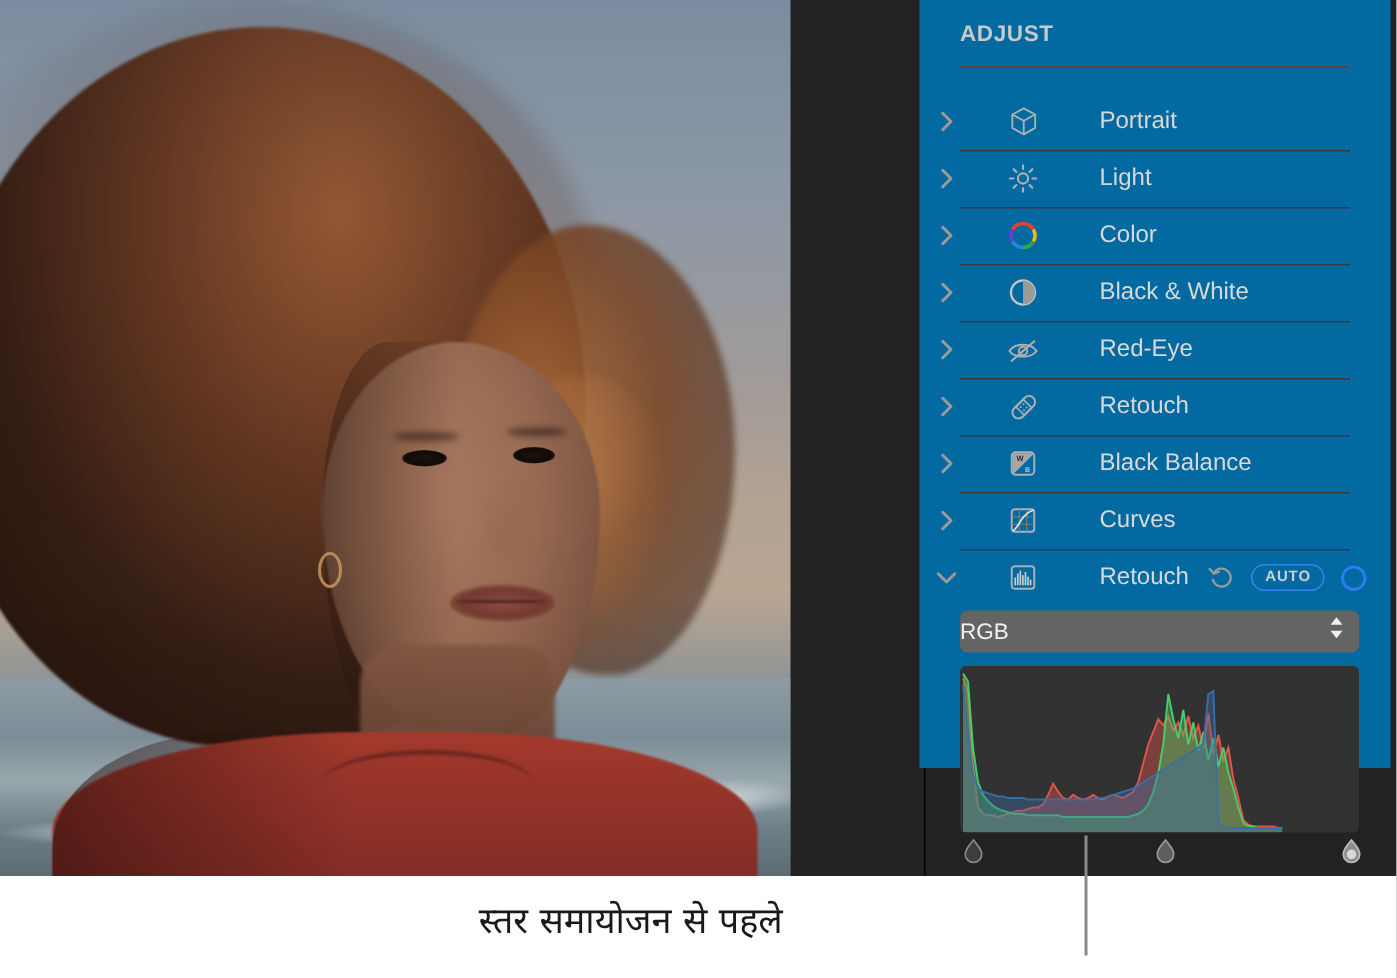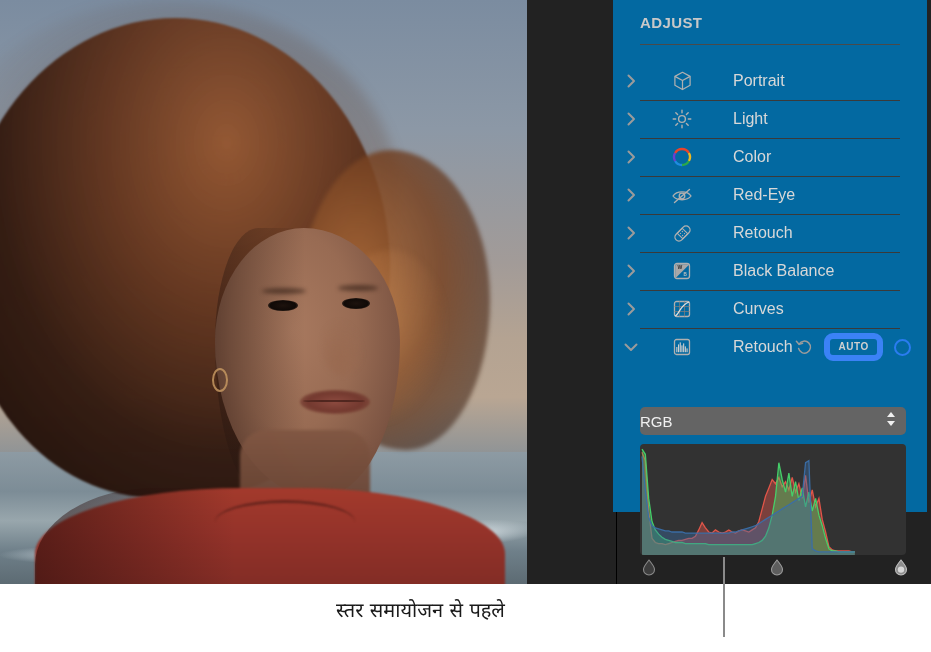--- a/index.html
+++ b/index.html
@@ -180,21 +180,21 @@
   }
   .row-label {
     margin-left: 10px; font-size: 16px; color: #d8d8d8; white-space: nowrap;
   }
   .row-tools {
     position: absolute; right: 16px; top: 0; height: 38px;
     display: flex; align-items: center; gap: 11px;
   }
   .reset-btn { width: 18px; height: 18px; color: #9b9b9b; cursor: pointer; }
   .auto-btn {
-    border: 6px solid #3b82f6; border-radius: 9px;
+    border: 1px solid #3b82f6; border-radius: 9px;
     padding: 1px 8px 2px; font-size: 10px; font-weight: bold;
     color: #d0d0d0; letter-spacing: .6px; line-height: 13px; cursor: pointer; text-align: right;
   }
   .toggle-circle {
     width: 17px; height: 17px; border-radius: 50%;
     border: 2px solid #2a7cf0; cursor: pointer;
   }
 
   
   .levels-body { position: absolute; left: 0; top: 407px; width: 314px; }
@@ -225,21 +225,21 @@
 
   
   .callout-line {
     position: absolute; left: 723px; top: 557px; width: 2px; height: 80px;
     background: #8a8a8a;
   }
   .caption {
     position: absolute; left: 0; top: 596px; width: 931px;
     text-align: center; padding-right: 90px;
     font-family: "DejaVu Sans", sans-serif;
-    font-size: 20px; color: #1a1a1a;
+    font-size: 24px; color: #1a1a1a;
   }
 </style>
 </head>
 <body>
 
 <div id="root">
 
   <div class="editor">
 
     <div class="photo">
@@ -322,20 +322,34 @@
                 <path d="M16.9 14 A8 8 0 0 1 10 18" stroke="#2aa84a"></path>
                 <path d="M10 18 A8 8 0 0 1 3.1 14" stroke="#1f8be0"></path>
                 <path d="M3.1 14 A8 8 0 0 1 3.1 6" stroke="#6a3fd0"></path>
                 <path d="M3.1 6 A8 8 0 0 1 10 2" stroke="#e8442c"></path>
               </g>
             </svg>
           </span>
           <span class="row-label">Color</span>
         </div>
 
+        <div class="row">
+          <span class="chev">
+            <svg width="9" height="14" viewBox="0 0 9 14">
+                <path d="M1.5 1.5 L7 7 L1.5 12.5" fill="none" stroke="currentColor" stroke-width="2" stroke-linecap="round" stroke-linejoin="round"></path>
+              </svg>
+          </span>
+          <span class="row-icon">
+            <svg width="20" height="20" viewBox="0 0 20 20">
+              <circle cx="10" cy="10" r="8" fill="none" stroke="#c8c8c8" stroke-width="1.5"></circle>
+              <path d="M10 2 A8 8 0 0 1 10 18 Z" fill="#9a9a9a"></path>
+            </svg>
+          </span>
+          <span class="row-label">Black &amp; White</span>
+        </div>
 
         <div class="row">
           <span class="chev">
             <svg width="9" height="14" viewBox="0 0 9 14">
                 <path d="M1.5 1.5 L7 7 L1.5 12.5" fill="none" stroke="currentColor" stroke-width="2" stroke-linecap="round" stroke-linejoin="round"></path>
               </svg>
           </span>
           <span class="row-icon">
             <svg width="22" height="20" viewBox="0 0 22 20">
               <path d="M2 11 C5.5 5.5, 16.5 5.5, 20 11 C16.5 16, 5.5 16, 2 11 Z" fill="none" stroke="#b0b0b0" stroke-width="1.3"></path>

